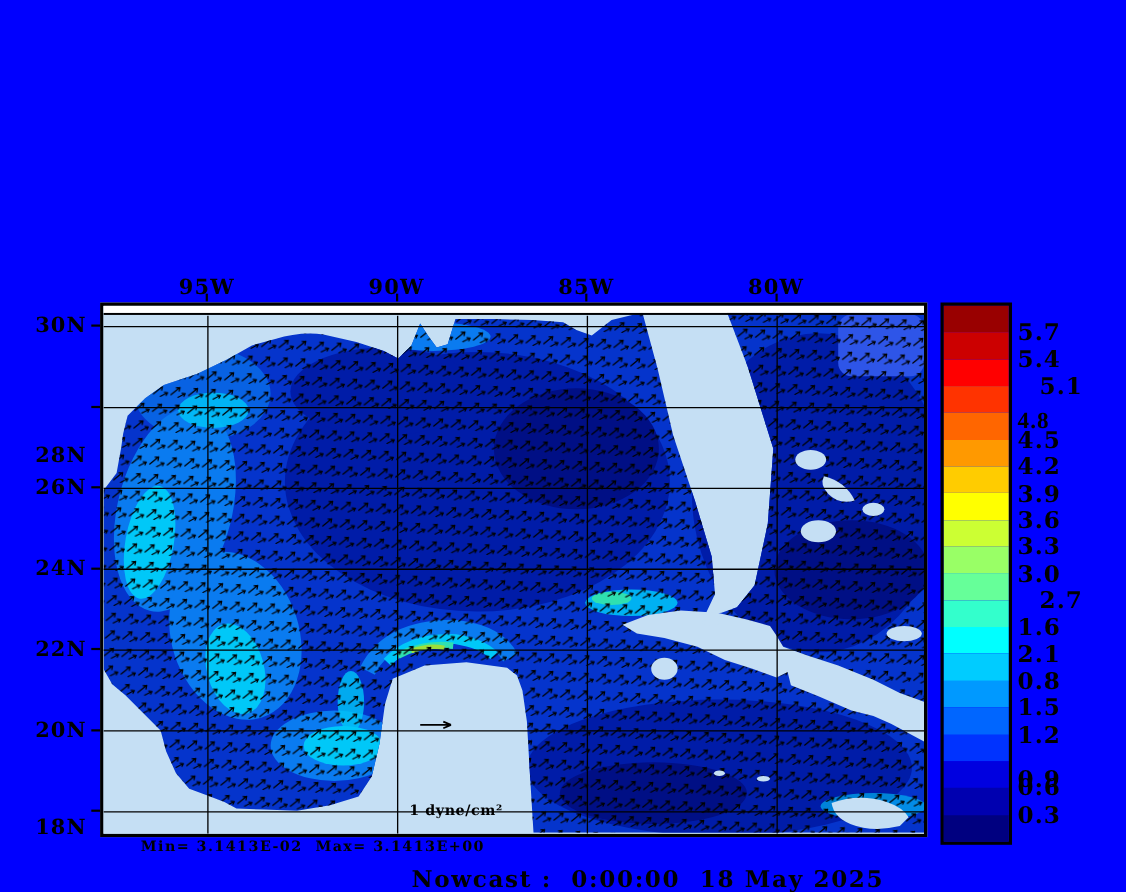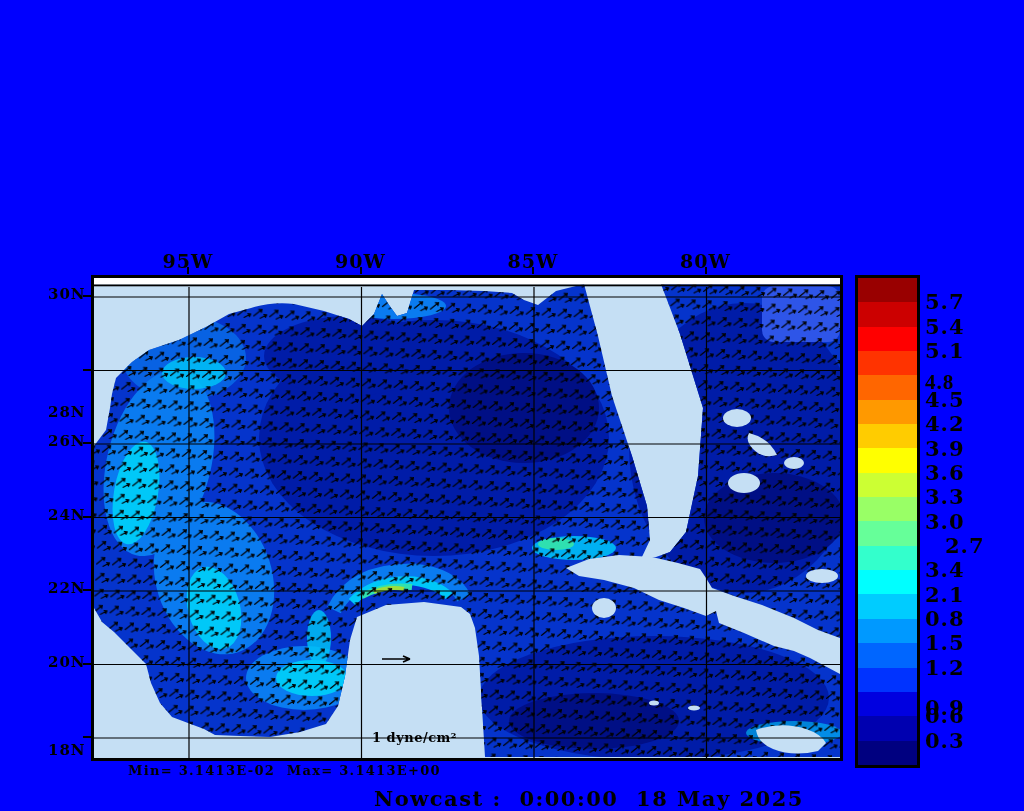--- a/index.html
+++ b/index.html
@@ -11,21 +11,21 @@
     background:var(--background);
     font-family:"DejaVu Serif","Liberation Serif",serif;font-weight:bold;color:var(--text);
   }
   .abs{position:absolute;}
   .map-frame{
     left:91px;top:275px;width:752px;height:486px;box-sizing:border-box;
     border:3px solid var(--frame);background:var(--land);
   }
   .map-frame svg{display:block;width:746px;height:480px;}
   .lon-label{top:250px;width:70px;text-align:center;font-size:19px;letter-spacing:1px;}
-  .lat-label{left:48px;width:46px;text-align:left;font-size:15px;letter-spacing:1px;}
+  .lat-label{left:32px;width:46px;text-align:center;font-size:19px;letter-spacing:1px;}
   .tick-v{width:2px;height:7px;background:var(--frame);}
   .tick-h{width:8px;height:2px;background:var(--frame);}
   .colorbar{
     left:855px;top:275px;width:65px;height:493px;box-sizing:border-box;
     border:3px solid var(--frame);display:flex;flex-direction:column;
   }
   .cb-seg{flex:1 1 auto;}
   .cb-labels{left:925px;top:275px;width:70px;height:493px;}
   .cb-label{position:absolute;left:0;font-size:21px;letter-spacing:1px;line-height:22px;}
   .minmax{left:128px;top:763px;font-size:13px;letter-spacing:1.3px;white-space:pre;}
@@ -165,30 +165,30 @@
     <div class="cb-seg" style="background: rgb(0, 153, 255);"></div>
     <div class="cb-seg" style="background: rgb(0, 102, 255);"></div>
     <div class="cb-seg" style="background: rgb(0, 51, 255);"></div>
     <div class="cb-seg" style="background: rgb(0, 0, 224);"></div>
     <div class="cb-seg" style="background: rgb(0, 0, 176);"></div>
     <div class="cb-seg" style="background: rgb(0, 0, 128);"></div>
   </div>
 <div class="abs cb-labels">
     <div class="cb-label" style="top: 16.4px;">5.7</div>
     <div class="cb-label" style="top: 40.7px;">5.4</div>
-    <div class="cb-label" style="top: 65.1px;">5.1</div>
+    <div class="cb-label" style="top: 65.1px; margin-left: 20px;">5.1</div>
     <div class="cb-label" style="top: 96px; font-family: Liberation Serif, serif;">4.8</div>
     <div class="cb-label" style="top: 113.8px;">4.5</div>
     <div class="cb-label" style="top: 138.1px;">4.2</div>
     <div class="cb-label" style="top: 162.5px;">3.9</div>
     <div class="cb-label" style="top: 186.8px;">3.6</div>
     <div class="cb-label" style="top: 211.2px;">3.3</div>
     <div class="cb-label" style="top: 235.5px;">3.0</div>
     <div class="cb-label" style="top: 259.9px; margin-left: 20px;">2.7</div>
-    <div class="cb-label" style="top: 284.2px;">3.4</div>
+    <div class="cb-label" style="top: 284.2px;">1.6</div>
     <div class="cb-label" style="top: 308.6px;">2.1</div>
     <div class="cb-label" style="top: 332.9px;">0.8</div>
     <div class="cb-label" style="top: 357.3px;">1.5</div>
     <div class="cb-label" style="top: 381.6px;">1.2</div>
     <div class="cb-label" style="top: 406px; margin-top: 16px;">0.9</div>
     <div class="cb-label" style="top: 430.3px;">0.6</div>
     <div class="cb-label" style="top: 454.7px;">0.3</div>
   </div>
 
 <div class="abs ref-label">1 dyne/cm²</div>

